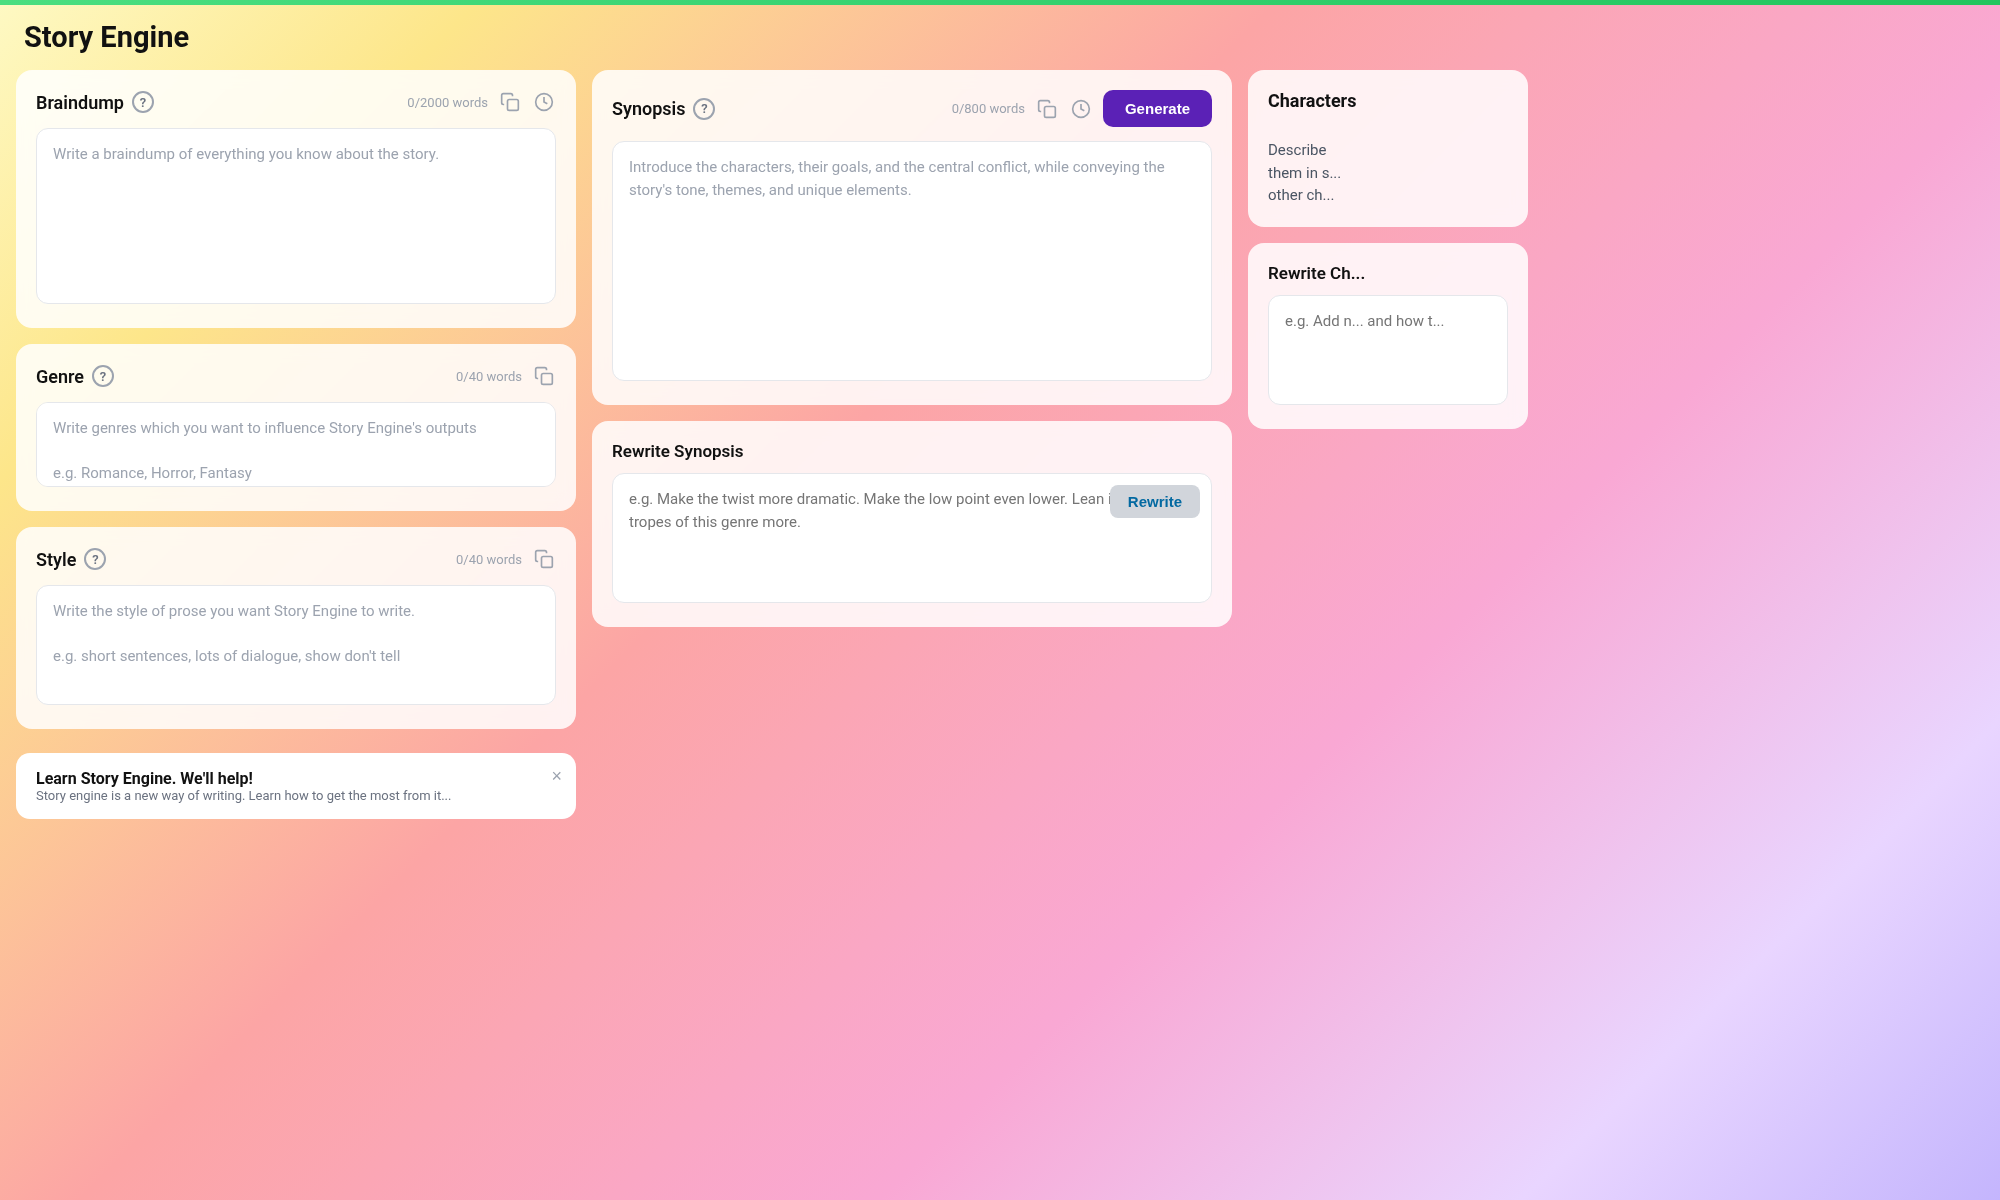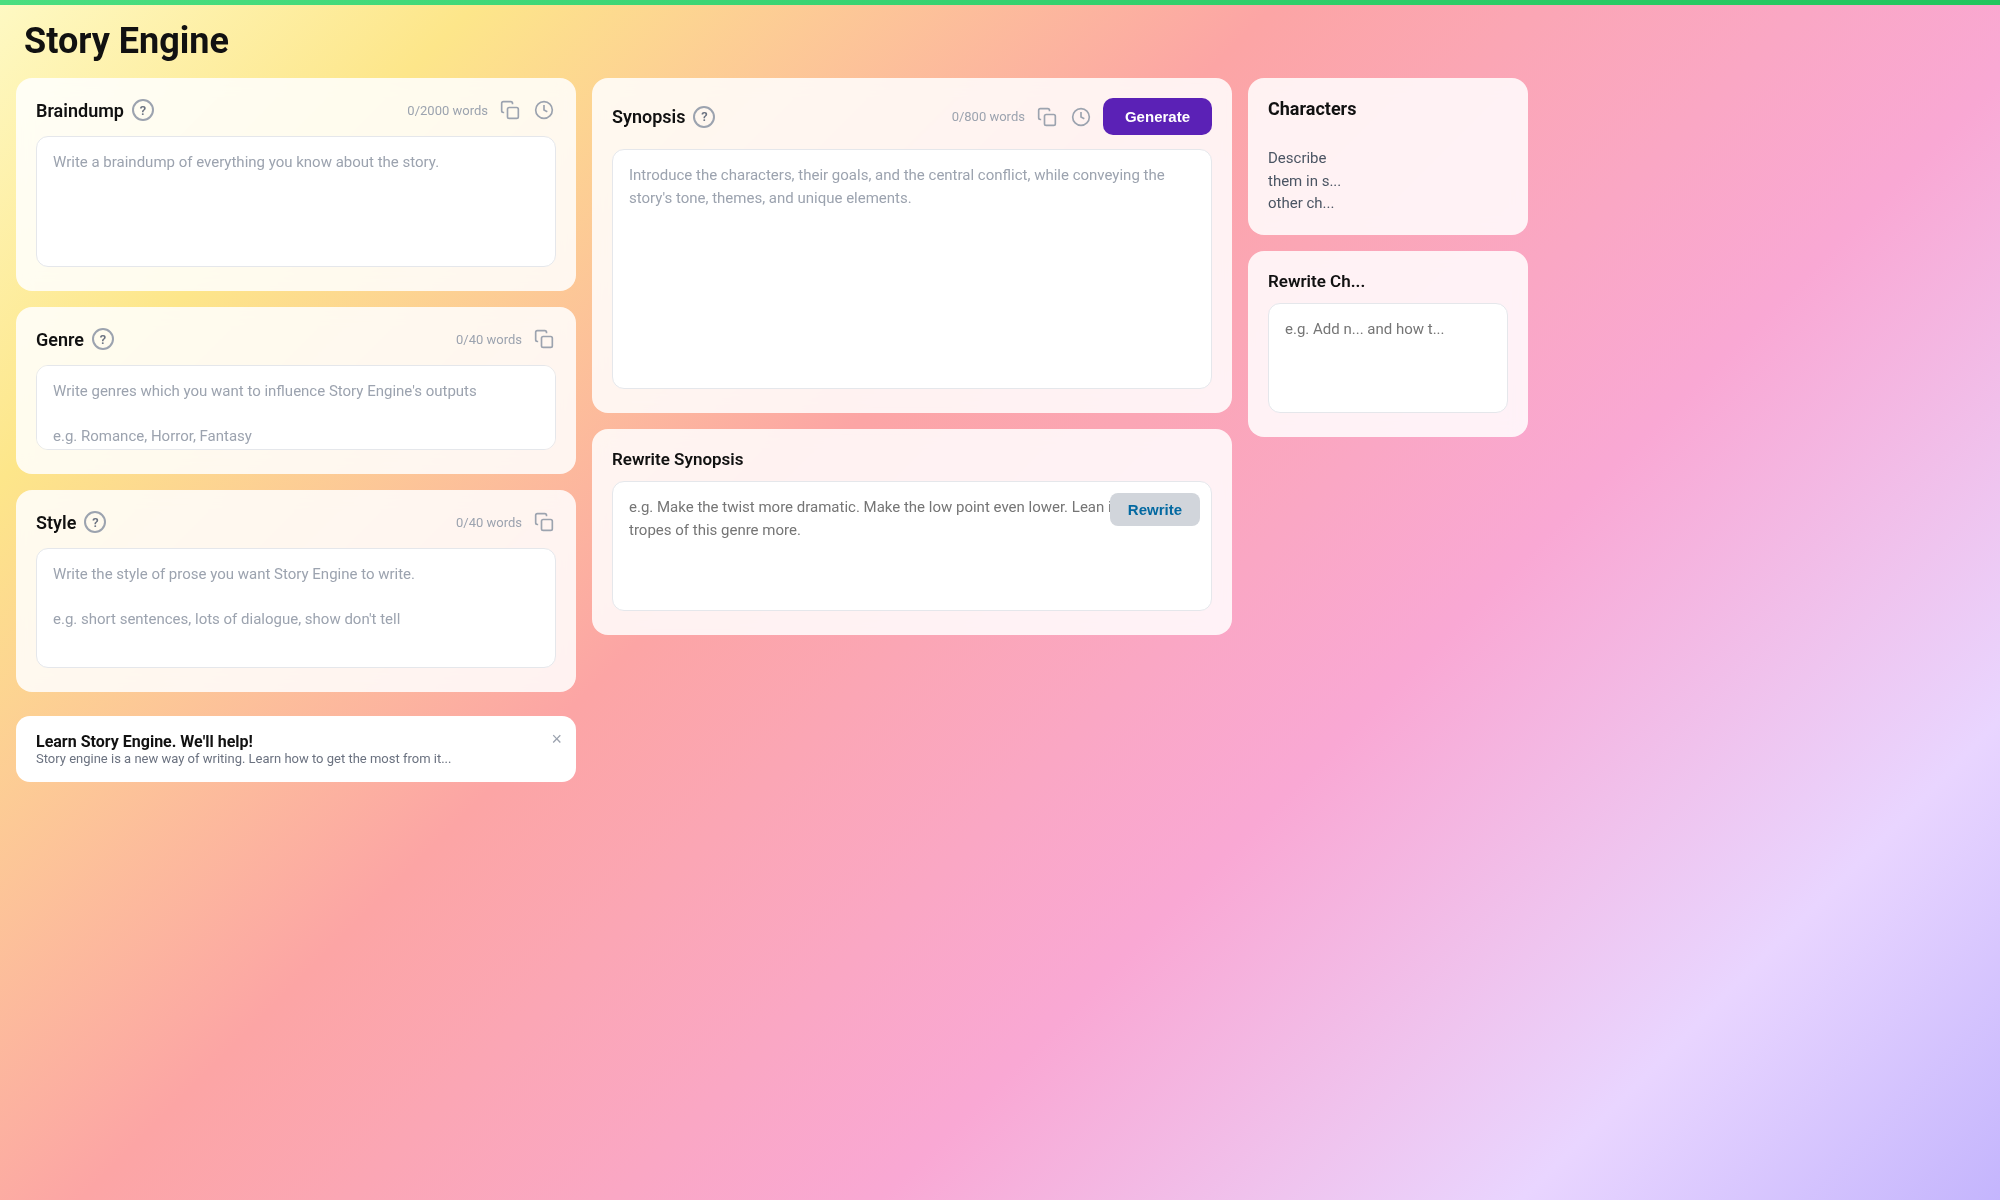--- a/index.html
+++ b/index.html
@@ -9,21 +9,21 @@
       background: linear-gradient(135deg, #fef9c3 0%, #fde68a 15%, #fca5a5 40%, #f9a8d4 65%, #e9d5ff 85%, #c4b5fd 100%);
       min-height: 100vh;
       overflow-x: hidden;
     }
 
     .app-header {
       padding: 20px 24px 16px;
     }
 
     .app-title {
-      font-size: 36px;
+      font-size: 29px;
       font-weight: 700;
       color: #111;
     }
 
     
     .top-bar {
       height: 5px;
       background: linear-gradient(90deg, #4ade80, #22c55e);
       position: fixed;
       top: 0;
@@ -141,21 +141,21 @@
       line-height: 1.5;
       outline: none;
     }
 
     .textarea-field::placeholder {
       color: #9ca3af;
     }
 
     
     .braindump-textarea {
-      height: 131px;
+      height: 176px;
     }
 
     
     .genre-textarea {
       height: 85px;
     }
 
     
     .style-textarea {
       height: 120px;

